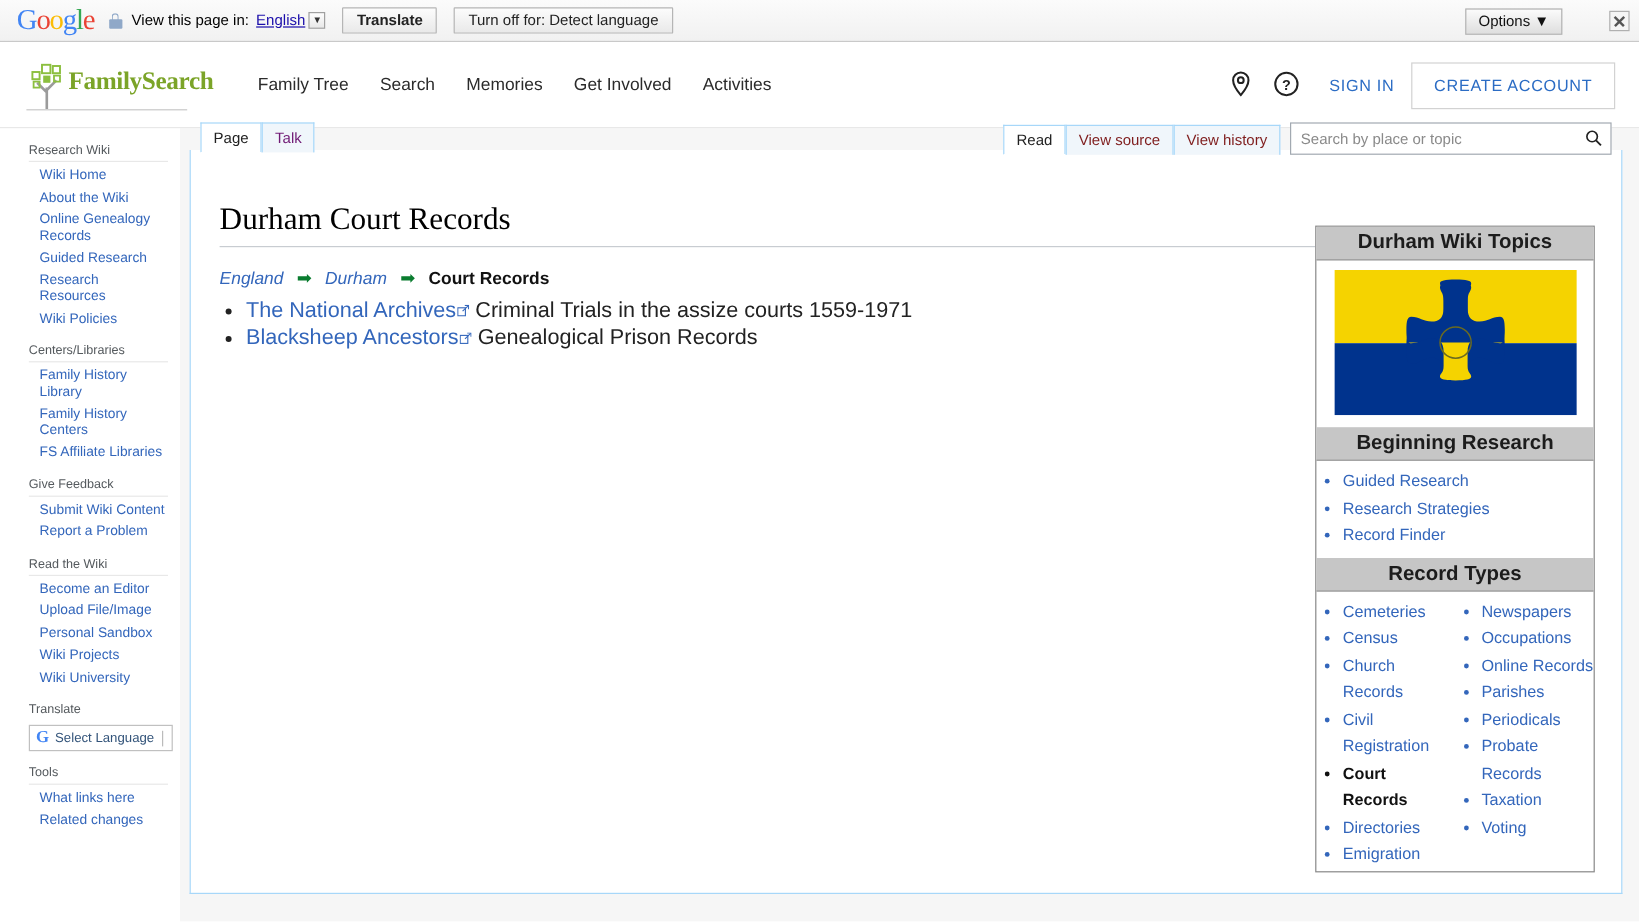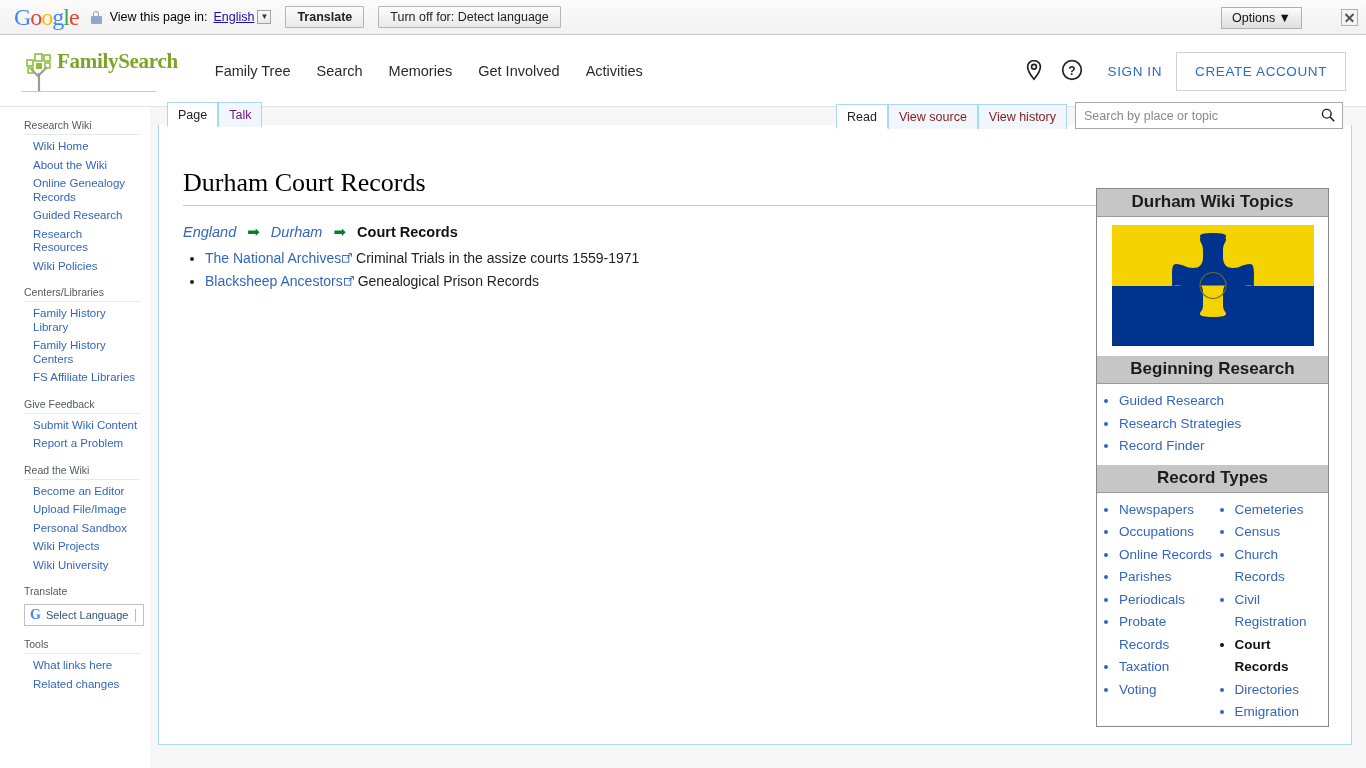--- a/index.html
+++ b/index.html
@@ -40,21 +40,21 @@
   #gt-options { font-size:12.5px; border:1px solid #b0b0b0; background:linear-gradient(#fbfbfb,#dedede);
                 padding:3px 10px; cursor:pointer; color:#111; }
   #gt-close { width:17px; height:17px; border:1px solid #b0b0b0; background:#f5f5f5;
               margin-left:11px; cursor:pointer; position:relative; }
   #gt-close:before,#gt-close:after{content:"";position:absolute;left:2px;top:7px;width:11px;height:1.6px;background:#555;}
   #gt-close:before{transform:rotate(45deg)}#gt-close:after{transform:rotate(-45deg)}
 
   
   #fs-header { height:72px; width:100%; background:#fff; border-bottom:1px solid #e3e3e3;
                display:flex; align-items:center; padding:0 20px 0 22px; position:relative;}
-  #fs-logo-wrap { display:flex; align-items:flex-start; margin-right:24px; }
+  #fs-logo-wrap { display:flex; align-items:center; margin-right:24px; }
   #fs-tree { width:34px; height:40px; position:relative; margin-right:1px; }
   #fs-brand { font-family:"Liberation Serif", serif; font-size:21px; font-weight:bold;
               color:#7ba428; letter-spacing:-0.3px; line-height:1; padding-bottom:7px; }
   #fs-logo-underline { position:absolute; left:22px; bottom:14px; width:134px; height:1px; background:#c8c8c8; }
   .fs-nav { font-size:14.5px; color:#2b2b2b; margin:0 13px; cursor:pointer; white-space:nowrap; }
   #fs-right { position:absolute; right:20px; top:0; height:72px; display:flex; align-items:center; }
   .ico-btn { width:26px; height:26px; margin-right:12px; cursor:pointer; position:relative; }
   #fs-signin { font-size:13.5px; letter-spacing:0.6px; color:#2b6cc4; margin:0 14px 0 10px; cursor:pointer;}
   #fs-create { font-size:13.5px; letter-spacing:0.6px; color:#2b6cc4; border:1px solid #d2d2d2;
                padding:11px 18px; cursor:pointer; background:#fff; }
@@ -92,21 +92,21 @@
   #search-ico { position:absolute; right:8px; top:6px; width:14px; height:14px; pointer-events:none;}
 
   #article { padding:20px 24px 0 24px; position:relative; }
   #page-title { font-family:"Liberation Serif", serif; font-size:26px; font-weight:400;
                 color:#000; border-bottom:1px solid #c8ccd1; padding-bottom:7px; margin:0 0 17px 0; }
   .bc { font-size:14.5px; margin-bottom:6px; }
   .bc a { color:#3366bb; font-style:italic; text-decoration:none; }
   .bc .arrow { color:#0a7c2f; font-size:15px; margin:0 7px; }
   .bc .cur { font-weight:bold; color:#111; }
   #links-list { margin:3px 0 0 0; padding-left:22px; }
-  #links-list li { font-size:14px; color:#222; line-height:23px; }
+  #links-list li { font-size:18px; color:#222; line-height:23px; }
   #links-list a { color:#3366bb; text-decoration:none; }
   .ext-ico { display:inline-block; width:10px; height:10px; margin-left:1px; position:relative; vertical-align:0px;}
 
   
   #infobox { position:absolute; right:22px; top:40px; width:233px; border:1px solid #888;
              background:#fff; font-size:13.5px; }
   .ib-head { background:#c6c6c6; color:#1c1c1c; font-weight:bold; text-align:center;
              font-size:17px; padding:3px 0 4px 0; border-bottom:1px solid #9a9a9a; }
   .ib-flagwrap { padding:8px 0 10px 0; display:flex; justify-content:center; }
   #flag { width:202px; height:121px; position:relative; overflow:hidden; }
@@ -320,41 +320,41 @@
             <ul id="ib-beginning">
                 <li>Guided Research</li>
                 <li>Research Strategies</li>
                 <li>Record Finder</li>
               </ul>
           </div>
 
           <div class="ib-head">Record Types</div>
           <div class="ib-cols">
             <div class="col">
+                <ul id="ib-rt-left">
+                  <li>Cemeteries</li>
+                  <li>Census</li>
+                  <li>Church Records</li>
+                  <li>Civil Registration</li>
+                  <li class="bold">Court Records</li>
+                  <li>Directories</li>
+                  <li>Emigration</li>
+                </ul>
+              </div>
+            <div class="col">
                 <ul id="ib-rt-right">
                   <li>Newspapers</li>
                   <li>Occupations</li>
                   <li>Online Records</li>
                   <li>Parishes</li>
                   <li>Periodicals</li>
                   <li>Probate Records</li>
                   <li>Taxation</li>
                   <li>Voting</li>
                 </ul>
               </div>
-            <div class="col">
-                <ul id="ib-rt-left">
-                  <li>Cemeteries</li>
-                  <li>Census</li>
-                  <li>Church Records</li>
-                  <li>Civil Registration</li>
-                  <li class="bold">Court Records</li>
-                  <li>Directories</li>
-                  <li>Emigration</li>
-                </ul>
-              </div>
           </div>
         </div>
 
       </div>
     </div>
   </div>
 </div>
 
 </body></html>

